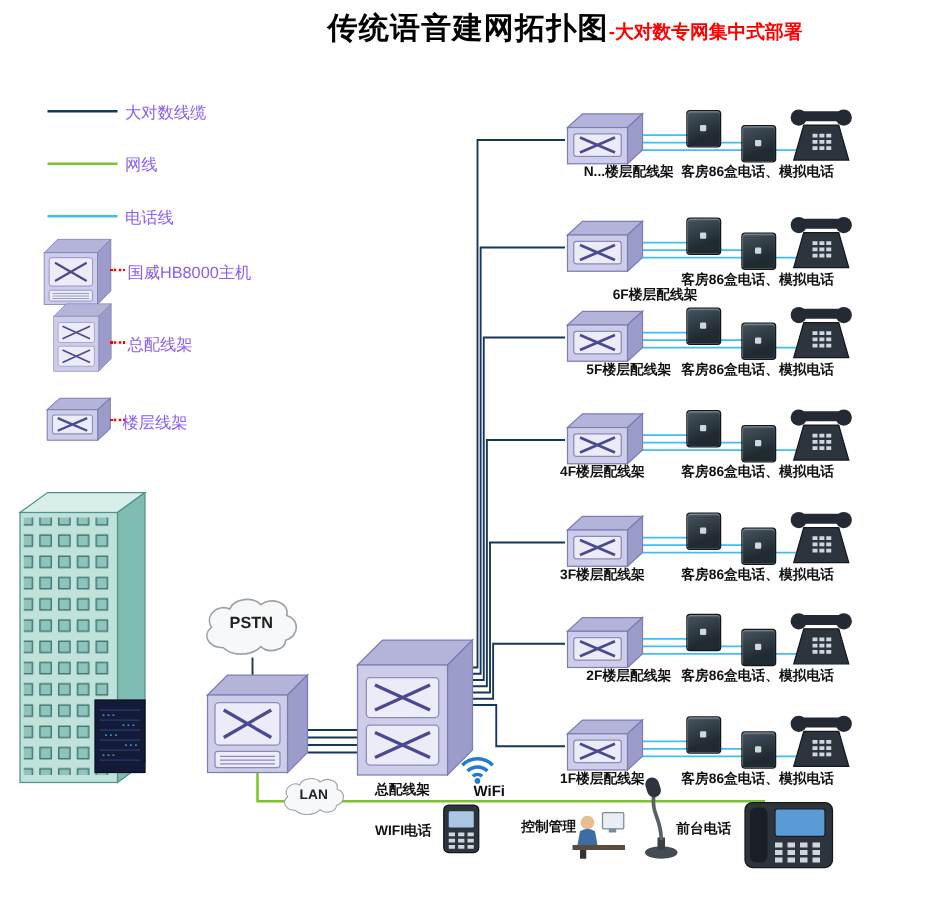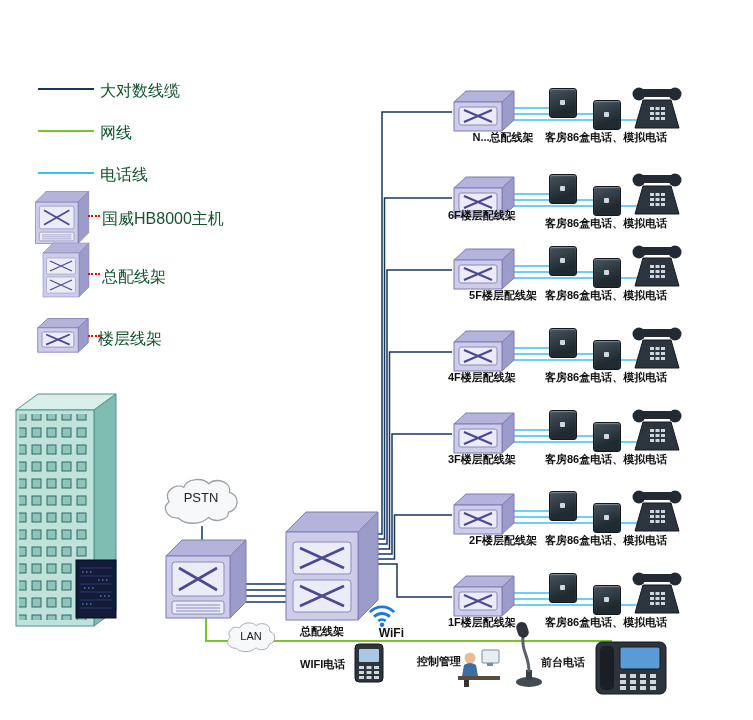--- a/index.html
+++ b/index.html
@@ -1,33 +1,33 @@
 <!DOCTYPE html>
 <html><head>
 <meta charset="utf-8">
 <style>
   html,body{margin:0;padding:0;background:#fff}
   #stage{position:relative;width:753px;height:720px;background:#fff;overflow:hidden;
          font-family:"Liberation Sans","DejaVu Sans",sans-serif}
   .abs{position:absolute}
   svg.dev{position:absolute}
   .lbl{position:absolute;font-size:11px;font-weight:700;color:#111;white-space:nowrap}
-  .llbl{position:absolute;font-size:16px;color:#14532d;white-space:nowrap}
+  .llbl{position:absolute;font-size:13px;color:#8b5cf6;white-space:nowrap}
   .sw{position:absolute;width:56px;border-top-style:solid}
   .leader{position:absolute;width:12px;border-top:2px dotted #f00}
   .frow{position:absolute;left:444px;width:306px;height:70px}
   .wbox{position:absolute;width:26px;height:28px;border-radius:3px;border:1px solid #11181d;
         background:linear-gradient(160deg,#47555f 0%,#202a31 70%);
         box-shadow:inset 0 1px 1px rgba(255,255,255,.35)}
   .wbox::after{content:"";position:absolute;left:10px;top:11px;width:5px;height:5px;
         background:#cfd8dc;border-radius:1px}
   .title{position:absolute;white-space:nowrap}
   .t-main{font-size:24px;font-weight:700;color:#000;letter-spacing:1px}
   .t-sub{font-size:15px;font-weight:700;color:#f00}
-  .cloud-lbl{position:absolute;text-align:center;font-weight:400;color:#222}
+  .cloud-lbl{position:absolute;text-align:center;font-weight:700;color:#222}
 </style>
 </head>
 <body>
 
 <svg width="0" height="0" style="position:absolute">
   <defs>
     <symbol id="sym-floorframe" viewBox="0 0 64 44">
       <polygon points="2,14 14,3 62,3 50,14" fill="#b4b4da" stroke="#7d7db5"></polygon>
       <polygon points="50,14 62,3 62,32 50,43" fill="#9c9cca" stroke="#7d7db5"></polygon>
       <rect x="2" y="14" width="48" height="29" fill="#cdcdea" stroke="#7d7db5"></rect>
@@ -151,20 +151,23 @@
       <path d="M500,266 H556 M500,272 H604 M500,278 H648"></path>
       <path d="M500,348 H556 M500,354 H604 M500,360 H648"></path>
       <path d="M500,430 H556 M500,436 H604 M500,442 H648"></path>
       <path d="M500,511 H556 M500,517 H604 M500,523 H648"></path>
       <path d="M500,593 H556 M500,599 H604 M500,605 H648"></path>
     </g>
 
     <path d="M206,614 V641 H612" stroke="#7cc32a" stroke-width="2" fill="none"></path>
   </svg>
 
+  <div class="title" style="left:262px;top:6px">
+    <span class="t-main">传统语音建网拓扑图</span><span class="t-sub">-大对数专网集中式部署</span>
+  </div>
 
   <div class="sw" style="left:38px;top:88px;border-top-color:#17365d;border-top-width:2.5px"></div>
   <div class="llbl" style="left:100px;top:81px">大对数线缆</div>
 
   <div class="sw" style="left:38px;top:130px;border-top-color:#7cc32a;border-top-width:2px"></div>
   <div class="llbl" style="left:100px;top:123px">网线</div>
 
   <div class="sw" style="left:38px;top:172px;border-top-color:#3fbef0;border-top-width:2px"></div>
   <div class="llbl" style="left:100px;top:165px">电话线</div>
 
@@ -219,33 +222,33 @@
 
   <div class="frow" style="top:82px">
     <svg class="dev" style="left:8px;top:6px;width:64px;height:44px">
         <use href="#sym-floorframe"></use>
       </svg>
     <div class="wbox" style="left:105px;top:6px"></div>
     <div class="wbox" style="left:149px;top:18px"></div>
     <svg class="dev" style="left:186px;top:2px;width:54px;height:46px">
         <use href="#sym-phone"></use>
       </svg>
-    <div class="lbl" style="left:4px;top:48px;width:110px;text-align:center">N...总配线架</div>
+    <div class="lbl" style="left:4px;top:48px;width:110px;text-align:center">N...楼层配线架</div>
     <div class="lbl" style="left:101px;top:48px">客房86盒电话、模拟电话</div>
   </div>
   <div class="frow" style="top:168px">
     <svg class="dev" style="left:8px;top:6px;width:64px;height:44px">
         <use href="#sym-floorframe"></use>
       </svg>
     <div class="wbox" style="left:105px;top:6px"></div>
     <div class="wbox" style="left:149px;top:18px"></div>
     <svg class="dev" style="left:186px;top:2px;width:54px;height:46px">
         <use href="#sym-phone"></use>
       </svg>
-    <div class="lbl" style="left:4px;top:40px;width:110px;text-align:left">6F楼层配线架</div>
+    <div class="lbl" style="left:4px;top:60px;width:110px;text-align:right">6F楼层配线架</div>
     <div class="lbl" style="left:101px;top:48px">客房86盒电话、模拟电话</div>
   </div>
   <div class="frow" style="top:240px">
     <svg class="dev" style="left:8px;top:6px;width:64px;height:44px">
         <use href="#sym-floorframe"></use>
       </svg>
     <div class="wbox" style="left:105px;top:6px"></div>
     <div class="wbox" style="left:149px;top:18px"></div>
     <svg class="dev" style="left:186px;top:2px;width:54px;height:46px">
         <use href="#sym-phone"></use>

